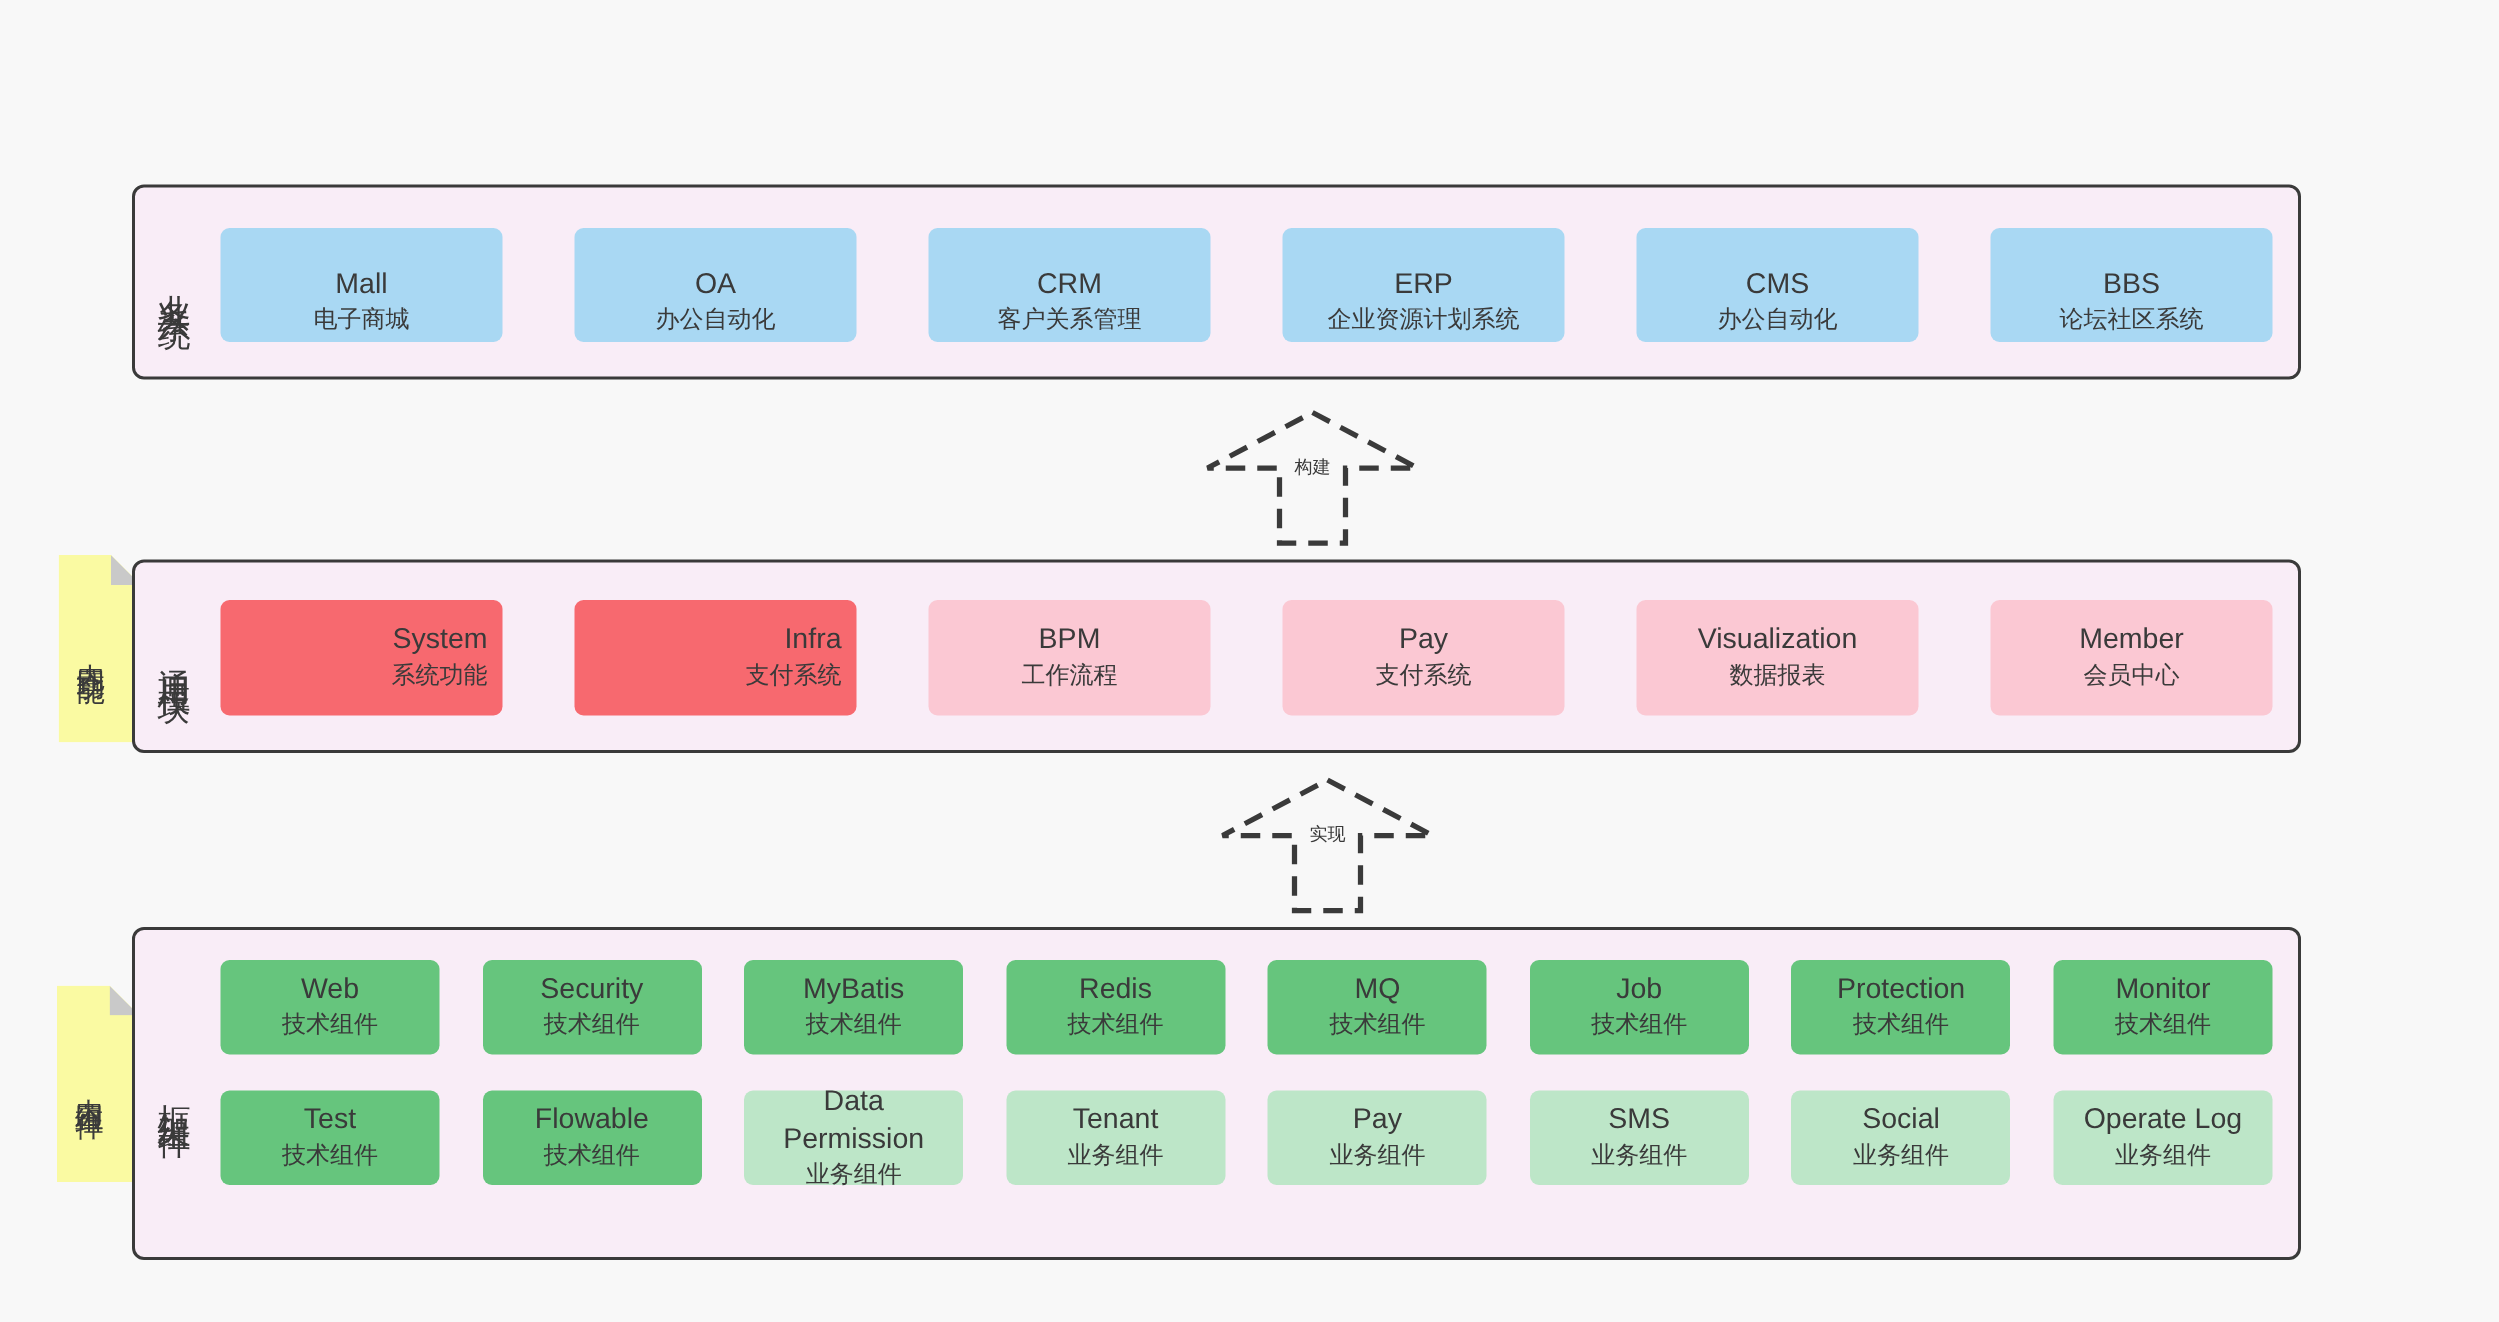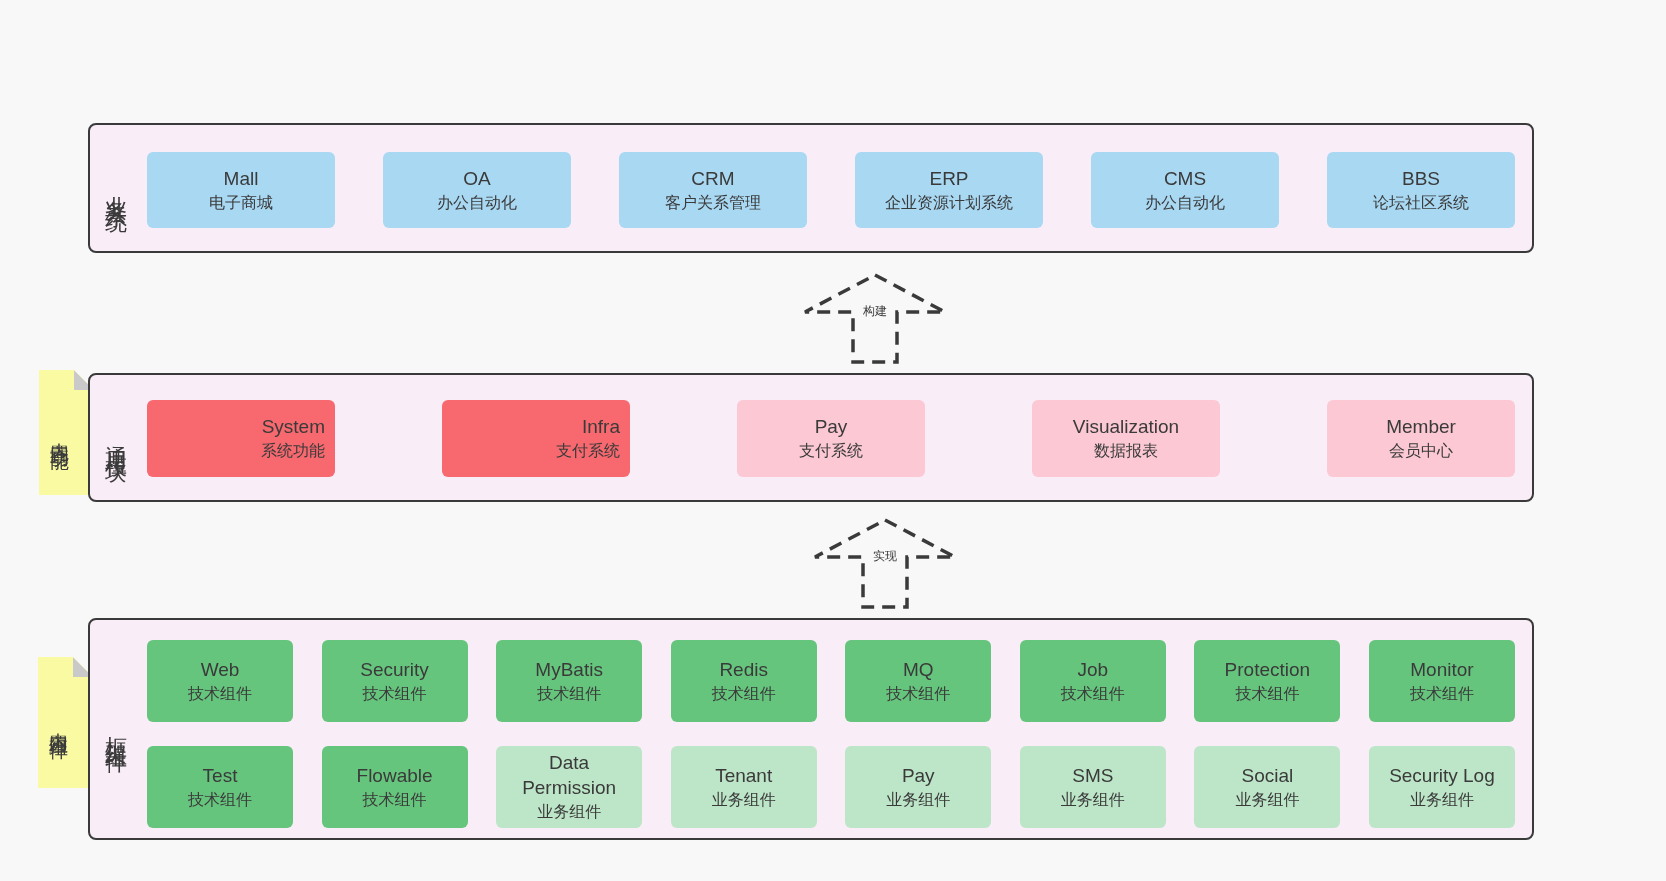--- a/index.html
+++ b/index.html
@@ -36,38 +36,38 @@
     white-space: nowrap;
   }
 
   .boxrow {
     position: absolute; left: 57px; width: 1368px;
     display: flex; justify-content: space-between;
   }
   .row-l1 { top: 27px; height: 76px; }
   .row-l2 { top: 25px; height: 77px; }
   .grid3 { position: absolute; left: 57px; top: 20px; width: 1368px; }
-  .row-l3 { position: relative; left: 0; width: 100%; height: 82px; }
+  .row-l3 { position: relative; left: 0; width: 100%; height: 63px; }
   .row-l3 + .row-l3 { margin-top: 24px; }
 
   .box {
     border-radius: 6px;
     display: flex; flex-direction: column;
     align-items: center; justify-content: center;
     text-align: center;
     box-sizing: border-box;
     padding: 2px 10px;
   }
   .row-l1 .box, .row-l2 .box { flex: 0 0 188px; }
   .row-l3 .box { flex: 0 0 146px; }
 
   .box-title { font-size: 19px; line-height: 25px; }
   .box-sub   { font-size: 16px; line-height: 24px; }
 
-  .v-blue   { background: var(--c-blue,   #a9d8f3); }
+  .v-blue   { background: var(--c-blue,   #a9d8f3); justify-content: flex-end; }
   .v-red    { background: var(--c-red,    #f7696f); align-items: flex-end; }
   .v-pink   { background: var(--c-pink,   #fbc8d3); }
   .v-green  { background: var(--c-green,  #66c57d); }
   .v-lgreen { background: var(--c-lightgreen, #bde6c8); }
 
   
   .arrow { position: absolute; width: 150px; height: 94px; z-index: 1; }
   .arrow-1 { left: 800px; top: 272px; }
   .arrow-2 { left: 810px; top: 517px; }
   .arrow svg { position: absolute; inset: 0; }
@@ -154,20 +154,24 @@
     <div class="boxrow row-l2">
       <div class="box v-red">
         <div class="box-title">System</div>
         <div class="box-sub">系统功能</div>
       </div>
       <div class="box v-red">
         <div class="box-title">Infra</div>
         <div class="box-sub">支付系统</div>
       </div>
       <div class="box v-pink">
+        <div class="box-title">BPM</div>
+        <div class="box-sub">工作流程</div>
+      </div>
+      <div class="box v-pink">
         <div class="box-title">Pay</div>
         <div class="box-sub">支付系统</div>
       </div>
       <div class="box v-pink">
         <div class="box-title">Visualization</div>
         <div class="box-sub">数据报表</div>
       </div>
       <div class="box v-pink">
         <div class="box-title">Member</div>
         <div class="box-sub">会员中心</div>
@@ -246,20 +250,20 @@
         </div>
         <div class="box v-lgreen">
           <div class="box-title">SMS</div>
           <div class="box-sub">业务组件</div>
         </div>
         <div class="box v-lgreen">
           <div class="box-title">Social</div>
           <div class="box-sub">业务组件</div>
         </div>
         <div class="box v-lgreen">
-          <div class="box-title">Security Log</div>
+          <div class="box-title">Operate Log</div>
           <div class="box-sub">业务组件</div>
         </div>
       </div>
     </div>
   </section>
 
 </div>
 
 </body></html>

